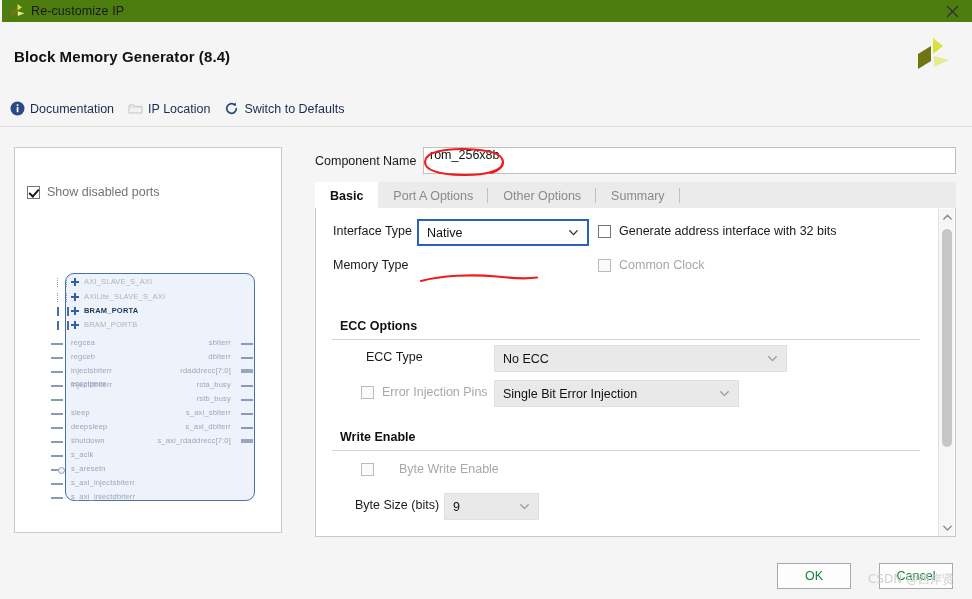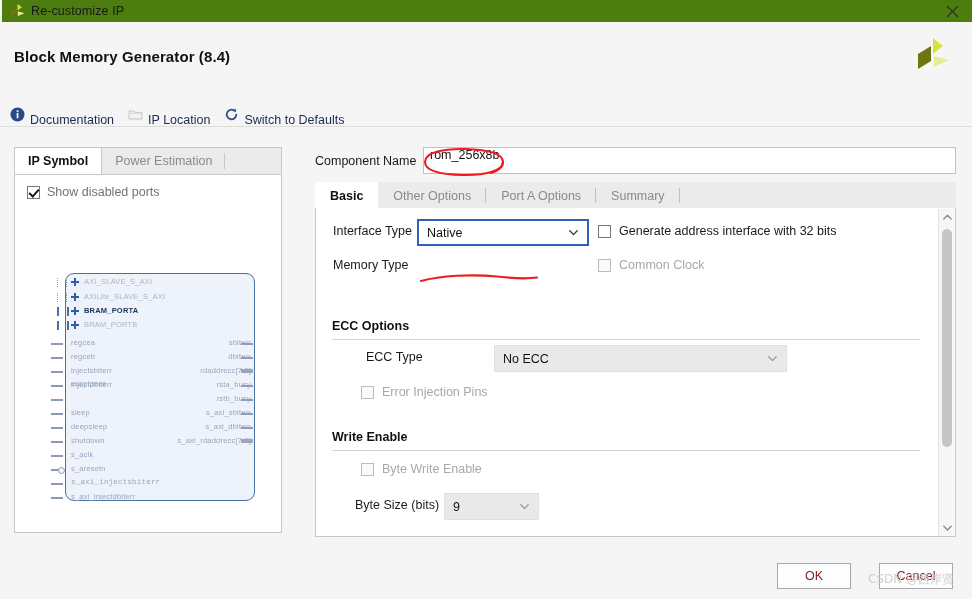--- a/index.html
+++ b/index.html
@@ -55,21 +55,21 @@
     position: absolute; right: 20px; top: 13px;
     width: 42px; height: 42px;
   }
   .toolbar {
     position: absolute; left: 10px; top: 79px;
     display: flex; align-items: center; gap: 14px;
     font-size: 12.5px;
   }
   .tool-item { display: flex; align-items: center; gap: 5px; cursor: pointer; }
   .tool-item.disabled { cursor: default; }
-  .tool-label { color: #1b2a52; margin-top: 12px; }
+  .tool-label { color: #1b2a52; }
   .tool-item.disabled .tool-label { color: #1b2a52; }
   .tool-icon { width: 15px; height: 15px; display: block; flex: none; }
 
   
   .body-area {
     position: absolute; left: 0; top: 127px;
     width: 972px; height: 417px;
     background: #f5f5f5;
   }
 
@@ -158,21 +158,21 @@
   .ifc-bus.solid {
     border-left: 2px solid #4a6fa5;
     border-right: 2px solid #4a6fa5;
   }
   .pin-l, .pin-r {
     position: absolute;
     font-size: 7.5px; color: #9aa6bd;
     white-space: nowrap; letter-spacing: .2px;
   }
   .pin-l { left: 22px; }
-  .pin-r { right: 4px; text-align: left; }
+  .pin-r { right: 24px; text-align: left; }
   .stub {
     position: absolute; height: 1.5px; background: #8a9ab5;
     width: 12px;
   }
   .stub.wide { height: 4px; width: 12px; background: #9aa6bd; }
   .stub.l { left: 2px; }
   .stub.r { right: 2px; }
   .bubble {
     position: absolute; left: 9px;
     width: 5px; height: 5px; border-radius: 50%;
@@ -284,40 +284,40 @@
   .combo .chev {
     position: absolute; right: 9px; top: 50%;
     margin-top: -3px;
   }
   .chevglyph {
     display: block; width: 9px; height: 6px;
   }
 
   .section-head {
     position: absolute;
-    font-size: 12.5px; font-weight: bold; color: #111;
+    font-size: 12.5px; font-weight: bold; color: #111; margin-left: 8px;
   }
   .section-rule {
     position: absolute; height: 1px; background: #d4d4d4;
   }
 
   
   .footer {
     position: absolute; left: 0; top: 544px;
     width: 972px; height: 55px;
     background: #f5f5f5;
   }
   .btn {
     position: absolute; top: 19px;
     box-sizing: border-box;
     height: 26px; width: 74px;
     background: #fdfdfd;
     border: 1px solid #a9a9a9;
     display: flex; align-items: center; justify-content: center;
-    font-size: 12.5px; color: #7f1d1d;
+    font-size: 12.5px; color: #15803d;
     cursor: pointer;
   }
   .btn.ok { left: 777px; }
   .btn.cancel { left: 879px; }
   .watermark {
     position: absolute; left: 868px; top: 571px;
     font-size: 12px; color: #cfcfcf;
     white-space: nowrap; pointer-events: none;
     font-family: "DejaVu Sans", sans-serif;
   }
@@ -385,28 +385,20 @@
           </svg>
         </span>
         <span class="tool-label">Switch to Defaults</span>
       </div>
     </div>
   </div>
 
   <div class="body-area">
 
     <div class="left-card">
-      <div class="left-tabs">
-        <div class="ltab active">
-          <span>IP Symbol</span>
-        </div>
-        <div class="ltab sep">
-          <span>Power Estimation</span>
-        </div>
-      </div>
 
       <div class="showports">
         <span class="cbx checked"></span>
         <span>Show disabled ports</span>
       </div>
 
       <div class="symbol-wrap">
         <div class="symbol-box"></div>
 
         <div class="ifc-bus dotted" style="top:5px;"></div>
@@ -458,21 +450,21 @@
         <div class="pin-l" style="top:163px;">shutdown</div>
 
         <div class="stub l" style="top:182px;"></div>
         <div class="pin-l" style="top:177px;">s_aclk</div>
 
         <div class="stub l" style="top:196px;"></div>
         <div class="bubble" style="top:194px;"></div>
         <div class="pin-l" style="top:191px;">s_aresetn</div>
 
         <div class="stub l" style="top:210px;"></div>
-        <div class="pin-l" style="top:205px;font-family:Liberation Mono, monospace;">s_axi_injectsbiterr</div>
+        <div class="pin-l" style="top:205px;">s_axi_injectsbiterr</div>
 
         <div class="stub l" style="top:224px;"></div>
         <div class="pin-l" style="top:219px;">s_axi_injectdbiterr</div>
 
         <div class="stub r" style="top:70px;"></div>
         <div class="pin-r" style="top:65px;">sbiterr</div>
 
         <div class="stub r" style="top:84px;"></div>
         <div class="pin-r" style="top:79px;">dbiterr</div>
 
@@ -506,24 +498,24 @@
       <svg class="red-ellipse" viewBox="0 0 92 30">
         <path d="M8,15 C8,5 28,1.5 48,2 C70,2.6 86,6 86,15 C86,24 68,28.5 46,28 C24,27.5 8,24 8,15 Z" fill="none" stroke="#ee1c1c" stroke-width="2.1" stroke-linecap="round"></path>
         <path d="M86,15 C86,19 82,23.5 74,26" fill="none" stroke="#ee1c1c" stroke-width="2.1" stroke-linecap="round"></path>
       </svg>
 
       <div class="tabs">
         <div class="tab active">
           <span>Basic</span>
         </div>
         <div class="tab div">
+          <span>Port A Options</span>
+        </div>
+        <div class="tab div">
           <span>Other Options</span>
-        </div>
-        <div class="tab div">
-          <span>Port A Options</span>
         </div>
         <div class="tab div">
           <span>Summary</span>
         </div>
       </div>
 
       <div class="tabpanel">
 
         <div class="frow" style="left:17px; top:16px;">
           <span class="flabel">Interface Type</span>
@@ -566,25 +558,33 @@
             <svg class="chevglyph" viewBox="0 0 9 6">
                 <path d="M0.8 0.8 L4.5 4.6 L8.2 0.8" fill="none" stroke="#9a9a9a" stroke-width="1.3" stroke-linecap="round" stroke-linejoin="round"></path>
               </svg>
           </span>
         </div>
 
         <div class="frow" style="left:45px; top:177px; gap:8px;">
           <span class="cbx dim"></span>
           <span class="flabel dim">Error Injection Pins</span>
         </div>
+        <div class="combo gray" style="position:absolute; left:178px; top:172px; width:245px;">
+          <span style="color:#111;">Single Bit Error Injection</span>
+          <span class="chev">
+            <svg class="chevglyph" viewBox="0 0 9 6">
+                <path d="M0.8 0.8 L4.5 4.6 L8.2 0.8" fill="none" stroke="#9a9a9a" stroke-width="1.3" stroke-linecap="round" stroke-linejoin="round"></path>
+              </svg>
+          </span>
+        </div>
 
         <div class="section-head" style="left:16px; top:222px;">Write Enable</div>
         <div class="section-rule" style="left:16px; top:242px; width:588px;"></div>
 
-        <div class="frow" style="left:45px; top:254px; gap:8px;">
+        <div class="frow" style="left:45px; top:254px; gap:25px;">
           <span class="cbx dim"></span>
           <span class="flabel dim">Byte Write Enable</span>
         </div>
 
         <div class="frow" style="left:39px; top:290px;">
           <span class="flabel">Byte Size (bits)</span>
         </div>
         <div class="combo gray" style="position:absolute; left:128px; top:285px; width:95px;">
           <span style="color:#111;">9</span>
           <span class="chev">

